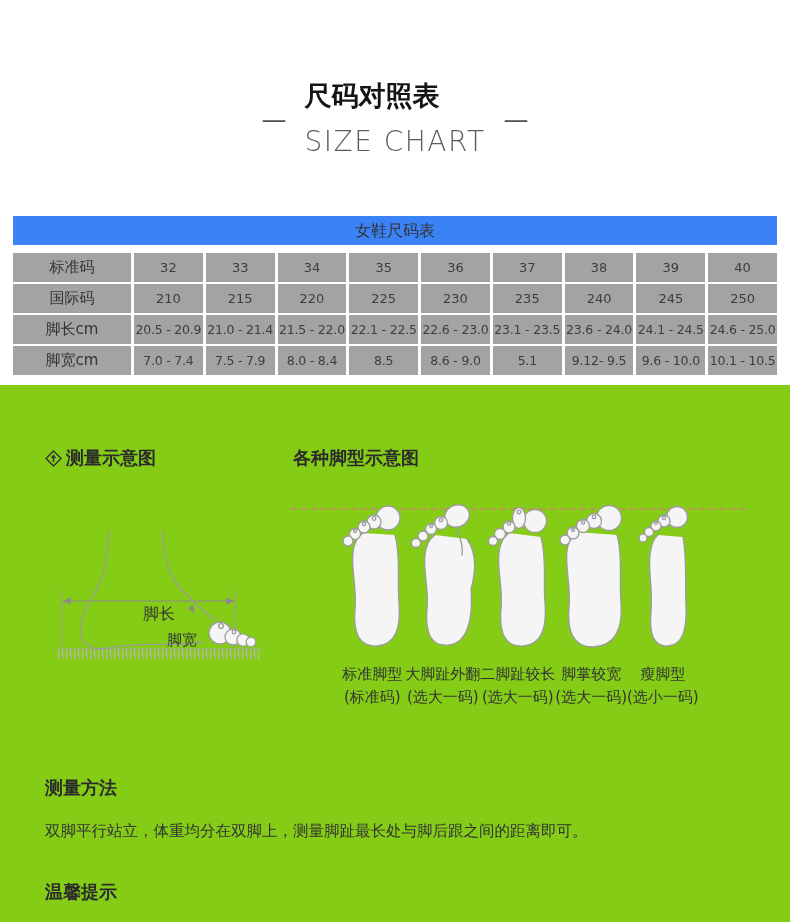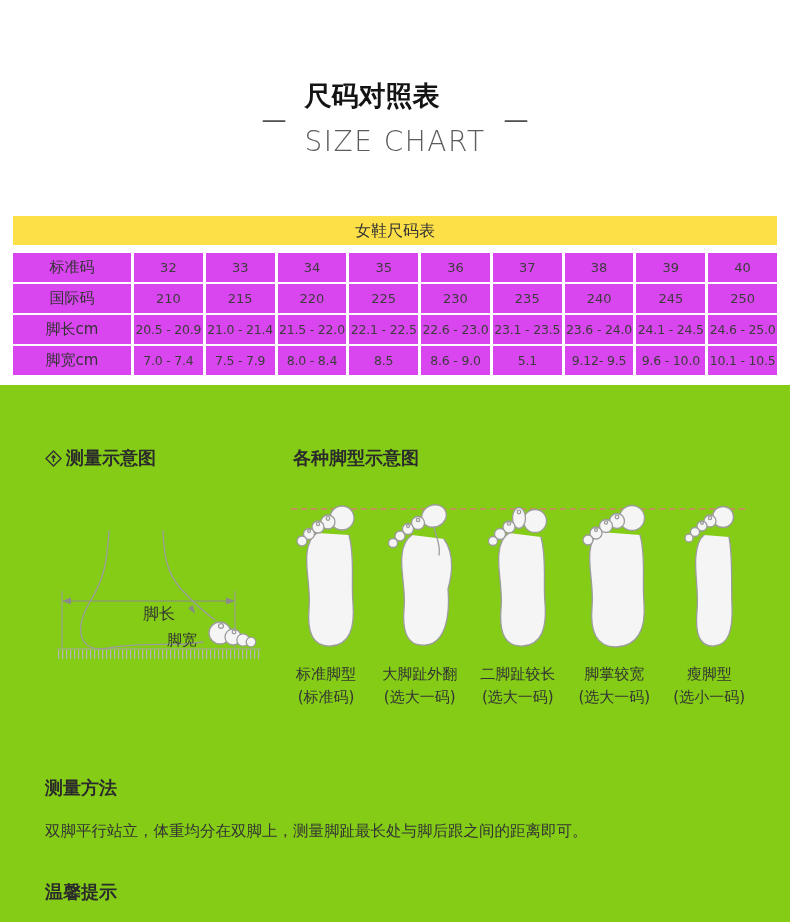--- a/index.html
+++ b/index.html
@@ -11,40 +11,40 @@
   
   .title-row{
     padding-top:78px;display:flex;align-items:center;justify-content:center;gap:18px;
   }
   .title-row .dash{font-size:25px;color:#4f4f4f;font-weight:400;line-height:1;}
   .title-row h1{margin:0;font-size:27px;line-height:36px;font-weight:400;display:flex;align-items:baseline;gap:10px;flex-direction:column;}
   .title-row .cn{font-weight:700;color:#141414;}
   .title-row .en{font-weight:300;color:#5c5c5c;font-size:28px;letter-spacing:1.5px;}
   
   .table-wrap{margin:56px 13px 0 13px;}
-  .caption{height:29px;line-height:29px;text-align:center;background:#fde047;color:#333;font-size:16px;}
+  .caption{height:29px;line-height:29px;text-align:center;background:#3b82f6;color:#333;font-size:16px;}
   .tbody{margin-top:8px;}
   .tr{display:grid;grid-template-columns:118px repeat(9,1fr);gap:0 3px;margin-bottom:2px;}
-  .cell{background:#d946ef;height:29px;display:flex;align-items:center;justify-content:center;white-space:nowrap;}
+  .cell{background:#a3a3a3;height:29px;display:flex;align-items:center;justify-content:center;white-space:nowrap;}
   .th{font-size:15px;color:#333;}
   .td{color:#3d3d3d;}
   .val-lg .td{font-size:13px;}
   .val-sm .td{font-size:12.5px;letter-spacing:-0.2px;}
   
   .gray{
     position:relative;margin-top:10px;background:#84cc16;height:581px;box-sizing:border-box;
     padding:62px 45px 0 45px;color:#333;
   }
   .cols{display:flex;}
   .left-col{width:248px;flex:none;}
   .right-col{flex:1;min-width:0;}
   h2.h{margin:0;font-size:18px;font-weight:700;color:#2b2b2b;line-height:22px;display:flex;align-items:center;gap:4px;}
   .measure-svg{display:block;margin-top:16px;}
   
-  .feet-row{position:relative;margin-top:26px;display:flex;justify-content:space-between;align-items:flex-start;}
+  .feet-row{position:relative;margin-top:26px;display:flex;justify-content:center;align-items:flex-start;}
   .toe-line{position:absolute;left:-2px;right:0;top:13px;border-top:2px dashed #cc8a64;opacity:.85;}
   figure.foot{margin:0;display:flex;flex-direction:column;align-items:center;position:relative;}
   figure.foot svg{display:block;}
   figcaption{margin-top:10px;text-align:center;font-size:15px;line-height:23px;color:#333;white-space:nowrap;}
   figcaption .advice{display:block;}
   
   h3.h3{margin:68px 0 0 0;font-size:18px;font-weight:700;color:#2b2b2b;line-height:22px;}
   h3.h3.tips{margin-top:38px;}
   p.body-text{margin:21px 0 0 0;font-size:15.5px;line-height:23px;color:#333;}
   .bottom-strip{position:absolute;left:0;right:0;bottom:0;height:4px;background:#dedede;}

